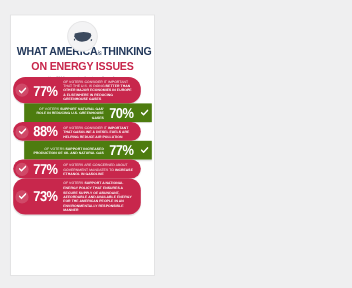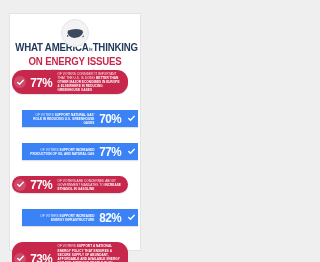--- a/index.html
+++ b/index.html
@@ -51,34 +51,34 @@
     margin-top:2px;font-size:3.4px;line-height:5px;color:#8d8d92;
     letter-spacing:.1px;
   }
 
   
   .rows{
     position:absolute;left:0;top:56px;width:100%;
   }
   .row{
     position:relative;
-    margin:0 0 16px 0;
+    margin:0 0 0 0;
     display:flex;align-items:center;
     box-sizing:border-box;
     min-height:17px;
   }
   .row.red{
     background:#c8274c;
     border-radius:11px;
     margin-left:2px;margin-right:12px;
     padding:2px 5px 2px 2px;
     box-shadow:0 1px 1px rgba(0,0,0,.12);
   }
   .row.navy{
-    background:#3b82f6;
+    background:#4d7c0f;
     margin-left:12px;margin-right:2px;
     padding:2px 2px 2px 5px;
     box-shadow:0 1px 1px rgba(0,0,0,.12);
     justify-content:flex-end;
   }
 
   .check-circle{
     flex:0 0 auto;
     width:12px;height:12px;border-radius:50%;
     background:rgba(255,255,255,.16);
@@ -148,47 +148,47 @@
         </div>
         <div class="row navy">
           <div class="txt"><span class="lead">OF VOTERS </span><span class="bold">SUPPORT NATURAL GAS' ROLE IN REDUCING U.S. GREENHOUSE GASES</span></div>
           <div class="pct">70%</div>
           <div class="check-plain">
             <svg width="7" height="7" viewBox="0 0 10 10">
               <path d="M1 5 L3.6 7.6 L9 1.8" fill="none" stroke="#ffffff" stroke-width="1.9" stroke-linecap="round" stroke-linejoin="round"></path>
             </svg>
           </div>
         </div>
+        <div class="row red">
+          <div class="check-circle">
+            <svg width="7" height="7" viewBox="0 0 10 10">
+              <path d="M1 5 L3.6 7.6 L9 1.8" fill="none" stroke="#ffffff" stroke-width="1.9" stroke-linecap="round" stroke-linejoin="round"></path>
+            </svg>
+          </div>
+          <div class="pct">88%</div>
+          <div class="txt"><span class="lead">OF VOTERS CONSIDER IT </span><span class="bold">IMPORTANT THAT GASOLINE &amp; DIESEL FUELS ARE HELPING REDUCE AIR POLLUTION</span></div>
+        </div>
         <div class="row navy">
           <div class="txt"><span class="lead">OF VOTERS </span><span class="bold">SUPPORT INCREASED PRODUCTION OF OIL AND NATURAL GAS</span></div>
           <div class="pct">77%</div>
           <div class="check-plain">
             <svg width="7" height="7" viewBox="0 0 10 10">
               <path d="M1 5 L3.6 7.6 L9 1.8" fill="none" stroke="#ffffff" stroke-width="1.9" stroke-linecap="round" stroke-linejoin="round"></path>
             </svg>
           </div>
         </div>
         <div class="row red">
           <div class="check-circle">
             <svg width="7" height="7" viewBox="0 0 10 10">
               <path d="M1 5 L3.6 7.6 L9 1.8" fill="none" stroke="#ffffff" stroke-width="1.9" stroke-linecap="round" stroke-linejoin="round"></path>
             </svg>
           </div>
           <div class="pct">77%</div>
           <div class="txt"><span class="lead">OF VOTERS ARE CONCERNED ABOUT GOVERNMENT MANDATES TO </span><span class="bold">INCREASE ETHANOL IN GASOLINE</span></div>
         </div>
-        <div class="row navy">
-          <div class="txt"><span class="lead">OF VOTERS </span><span class="bold">SUPPORT INCREASED ENERGY INFRASTRUCTURE</span></div>
-          <div class="pct">82%</div>
-          <div class="check-plain">
-            <svg width="7" height="7" viewBox="0 0 10 10">
-              <path d="M1 5 L3.6 7.6 L9 1.8" fill="none" stroke="#ffffff" stroke-width="1.9" stroke-linecap="round" stroke-linejoin="round"></path>
-            </svg>
-          </div>
-        </div>
         <div class="row red">
           <div class="check-circle">
             <svg width="7" height="7" viewBox="0 0 10 10">
               <path d="M1 5 L3.6 7.6 L9 1.8" fill="none" stroke="#ffffff" stroke-width="1.9" stroke-linecap="round" stroke-linejoin="round"></path>
             </svg>
           </div>
           <div class="pct">73%</div>
           <div class="txt"><span class="lead">OF VOTERS </span><span class="bold">SUPPORT A NATIONAL ENERGY POLICY THAT ENSURES A SECURE SUPPLY OF ABUNDANT, AFFORDABLE AND AVAILABLE ENERGY FOR THE AMERICAN PEOPLE IN AN ENVIRONMENTALLY RESPONSIBLE MANNER</span></div>
         </div>
       </div>

